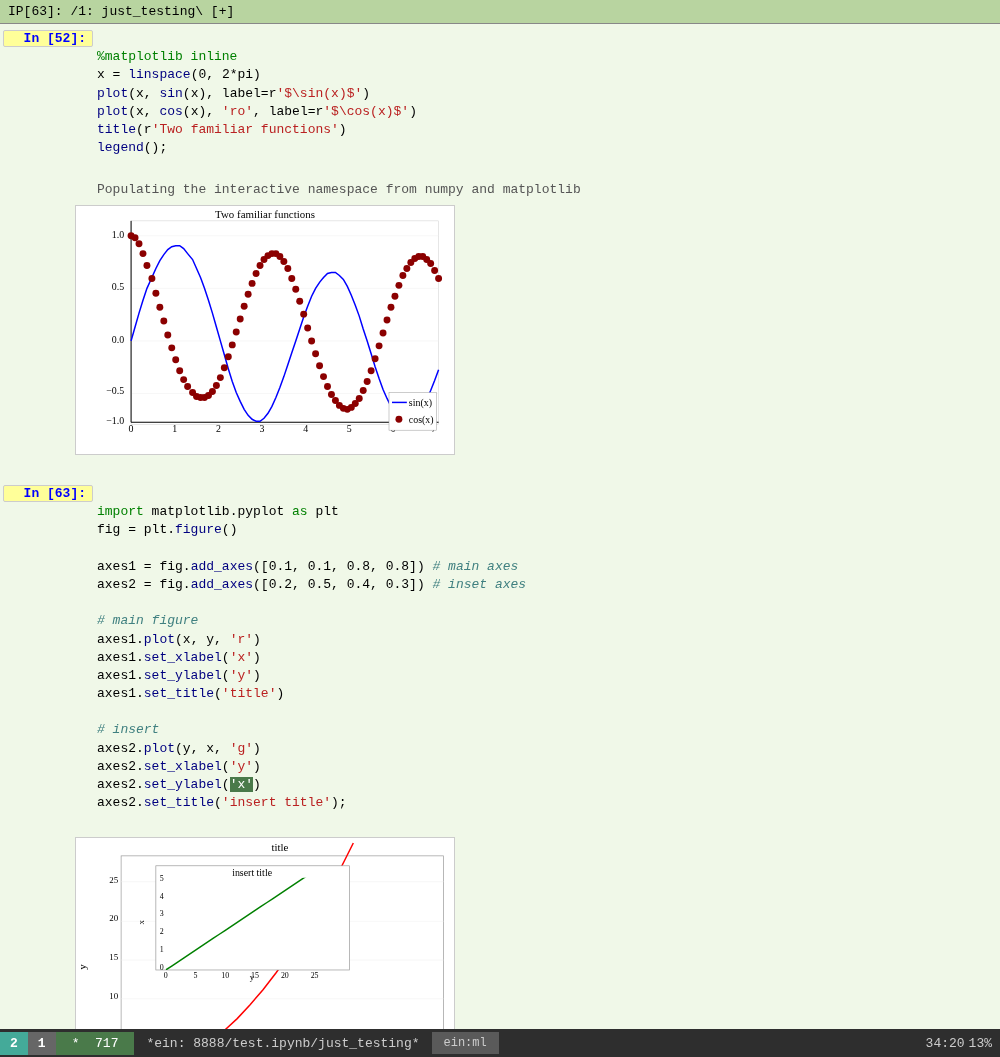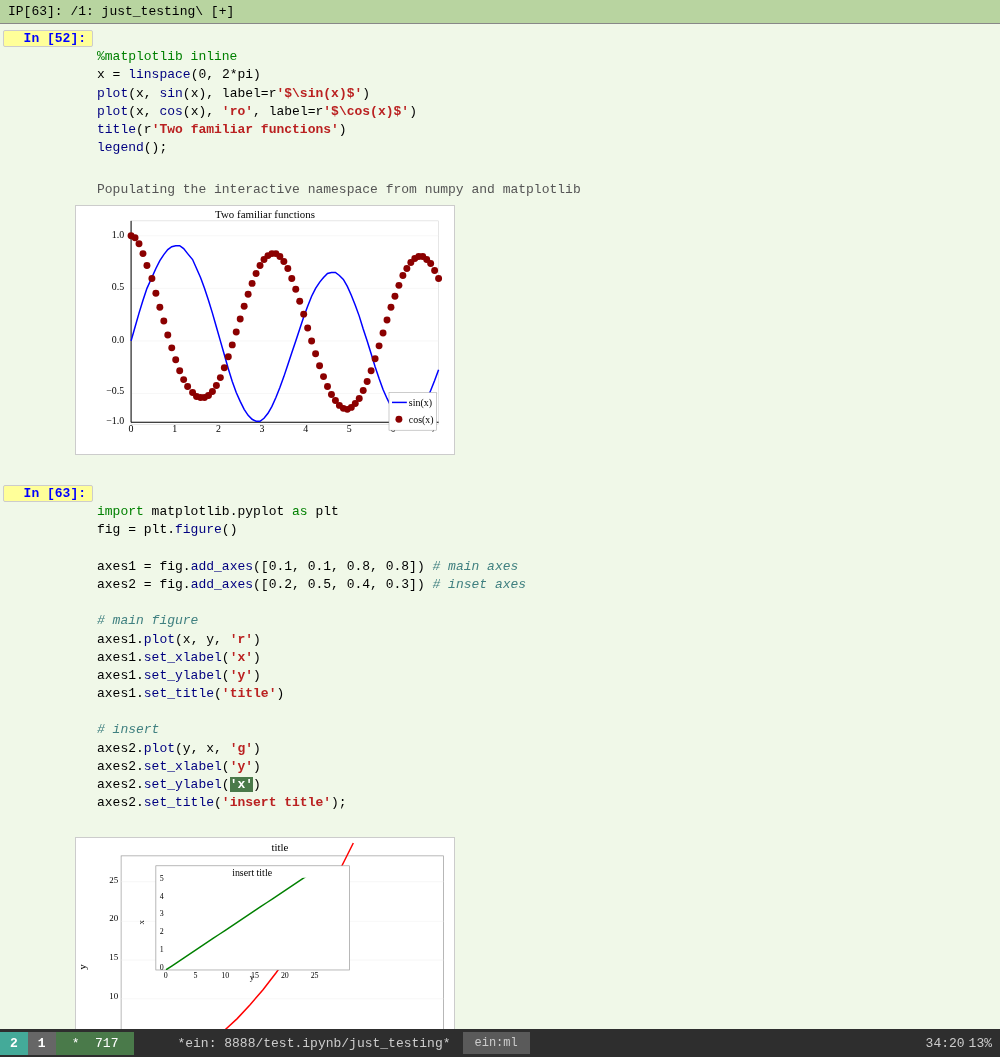--- a/index.html
+++ b/index.html
@@ -77,21 +77,21 @@
       padding: 2px 4px;
       font-size: 13px;
       line-height: 1.5;
       color: #555;
       white-space: pre;
     }
 
     
     .kw { color: #008000; } 
     .fn { color: #000080; } 
-    .st { color: #ba2121; font-weight: bold; } 
+    .st { color: #ba2121; } 
     .cm { color: #408080; font-style: italic; } 
     .nm { color: #000; }
     .mg { color: #008000; } 
 
     
     .plot-container {
       margin-left: 72px;
       margin-top: 4px;
       margin-bottom: 8px;
     }
@@ -136,21 +136,20 @@
       background: #4a7a4a;
       color: #fff;
       padding: 4px 16px;
       font-size: 13px;
     }
 
     .status-file {
       color: #ccc;
       padding: 0 12px;
       font-size: 13px;
-      margin-left: 31px;
     }
 
     .status-kernel {
       background: #5a5a5a;
       color: #ccc;
       padding: 4px 12px;
       font-size: 12px;
     }
 
     .status-right {

